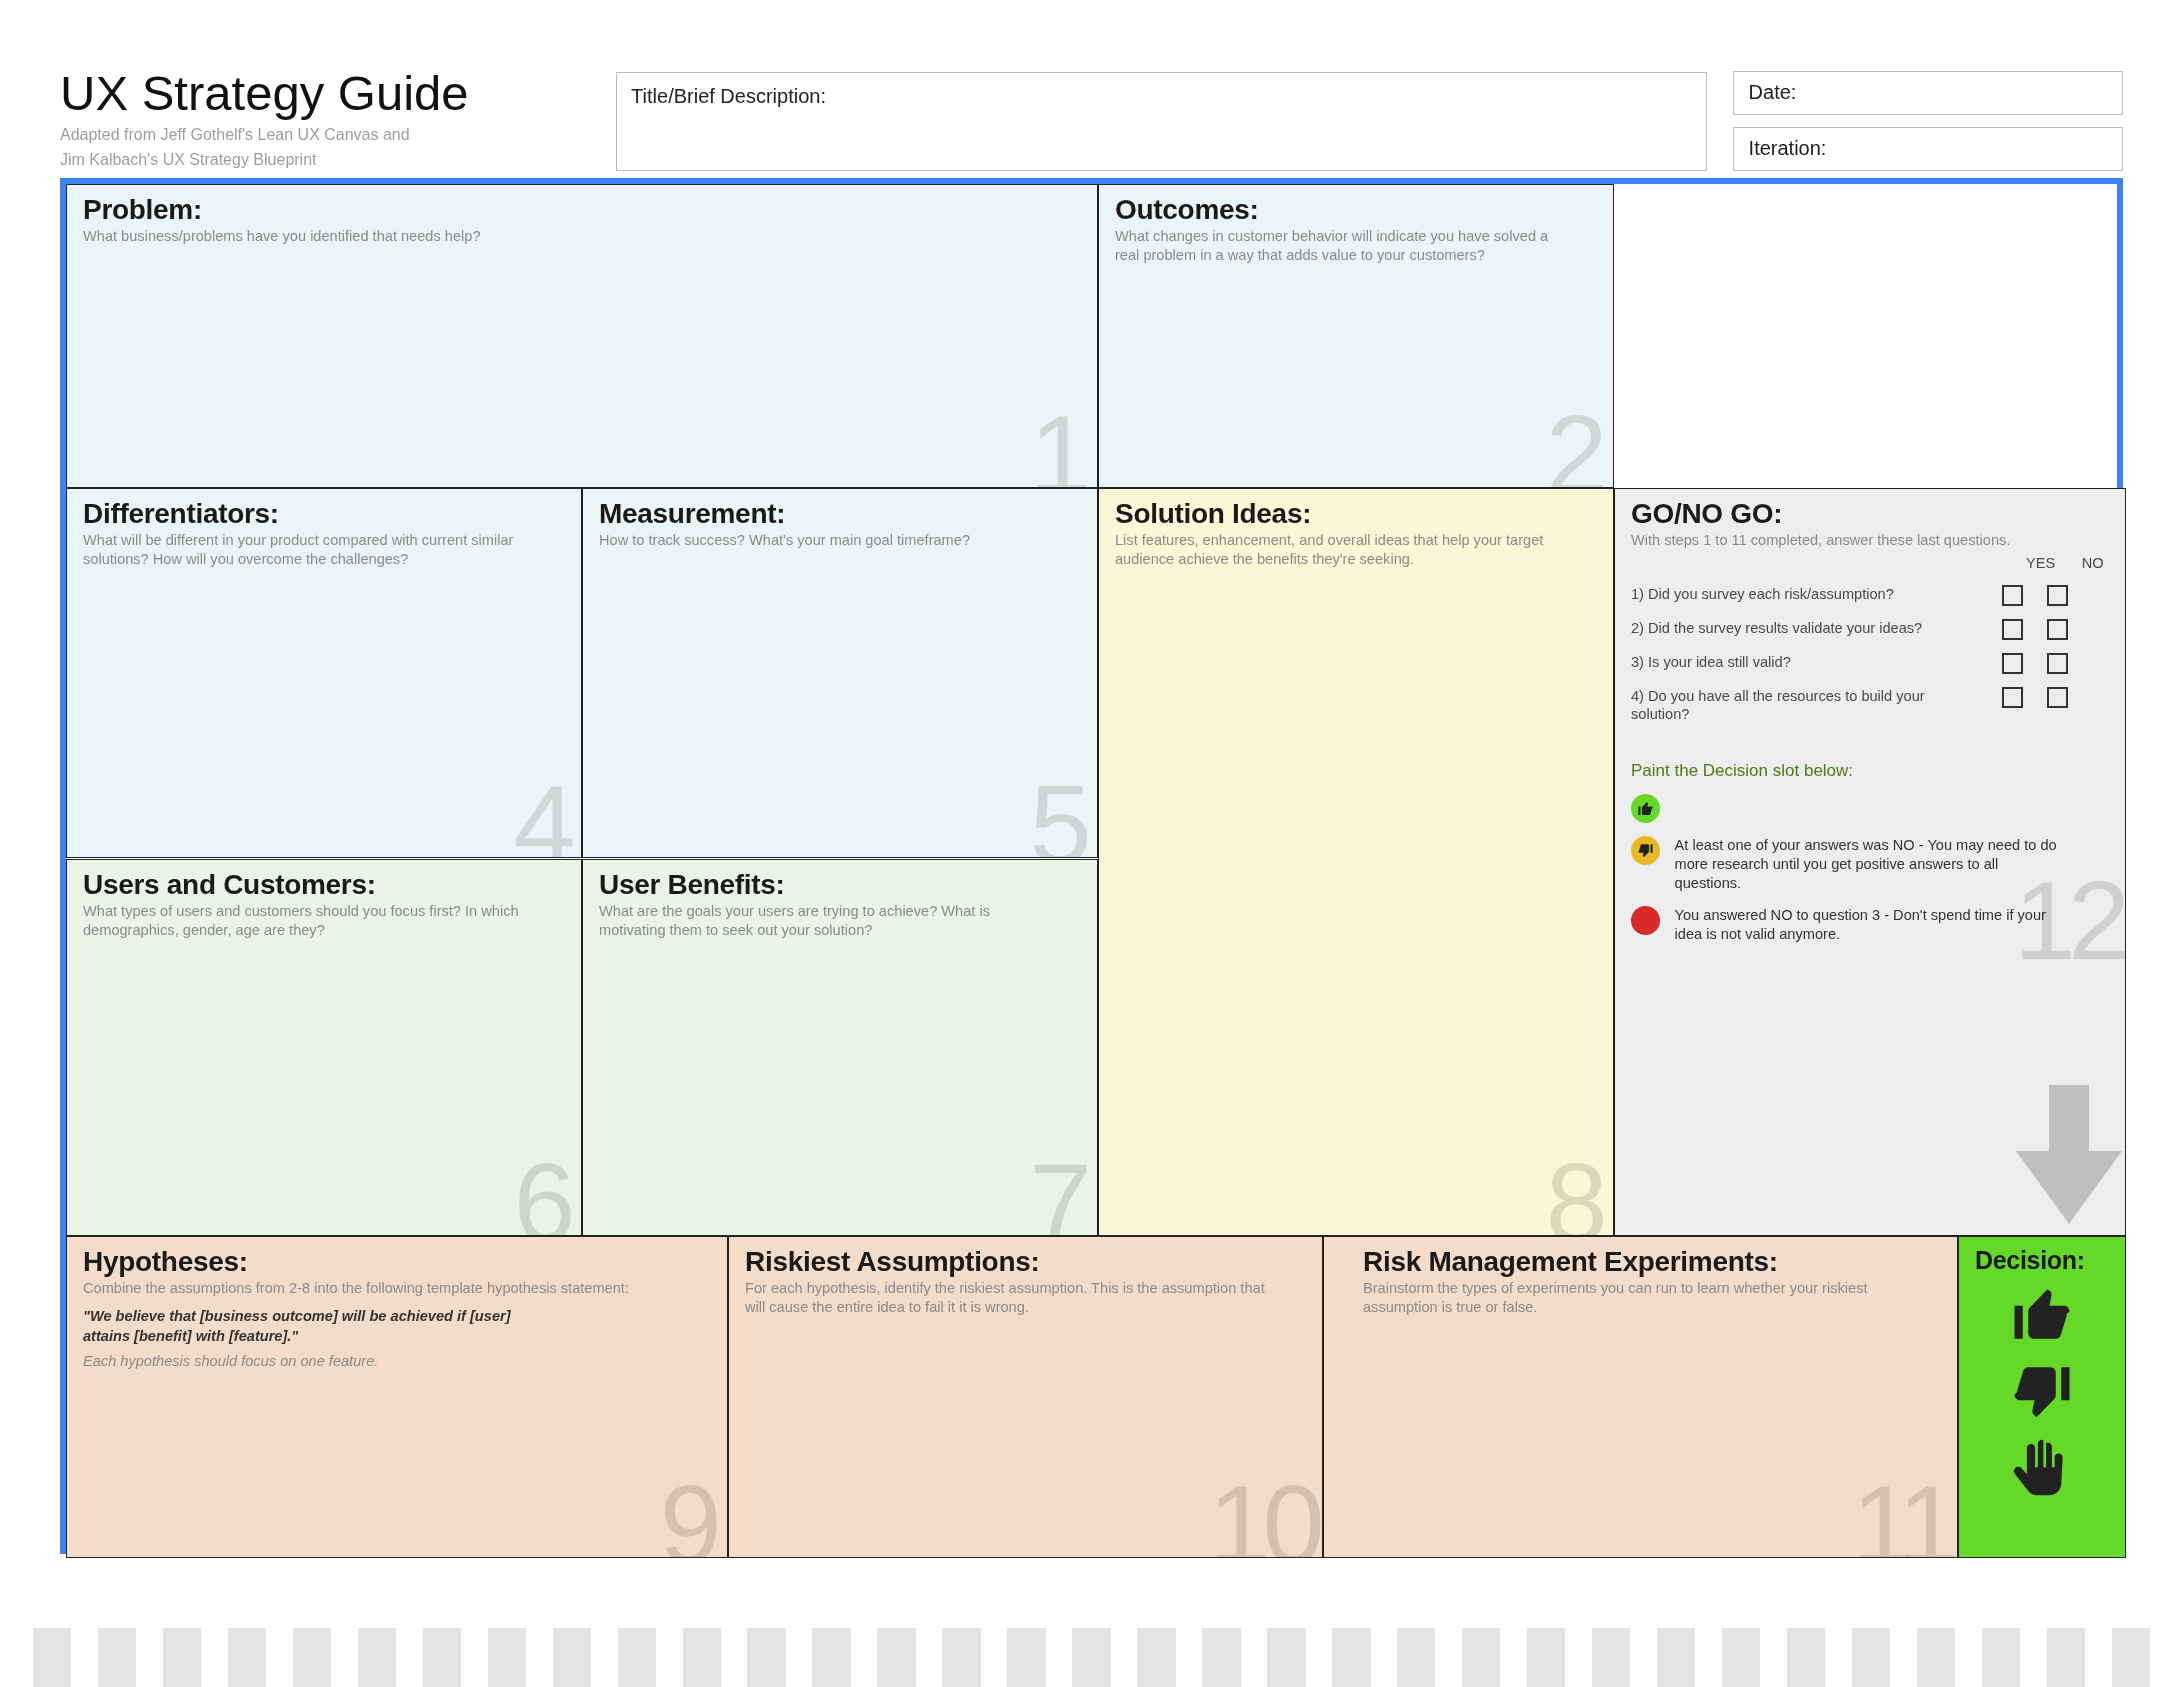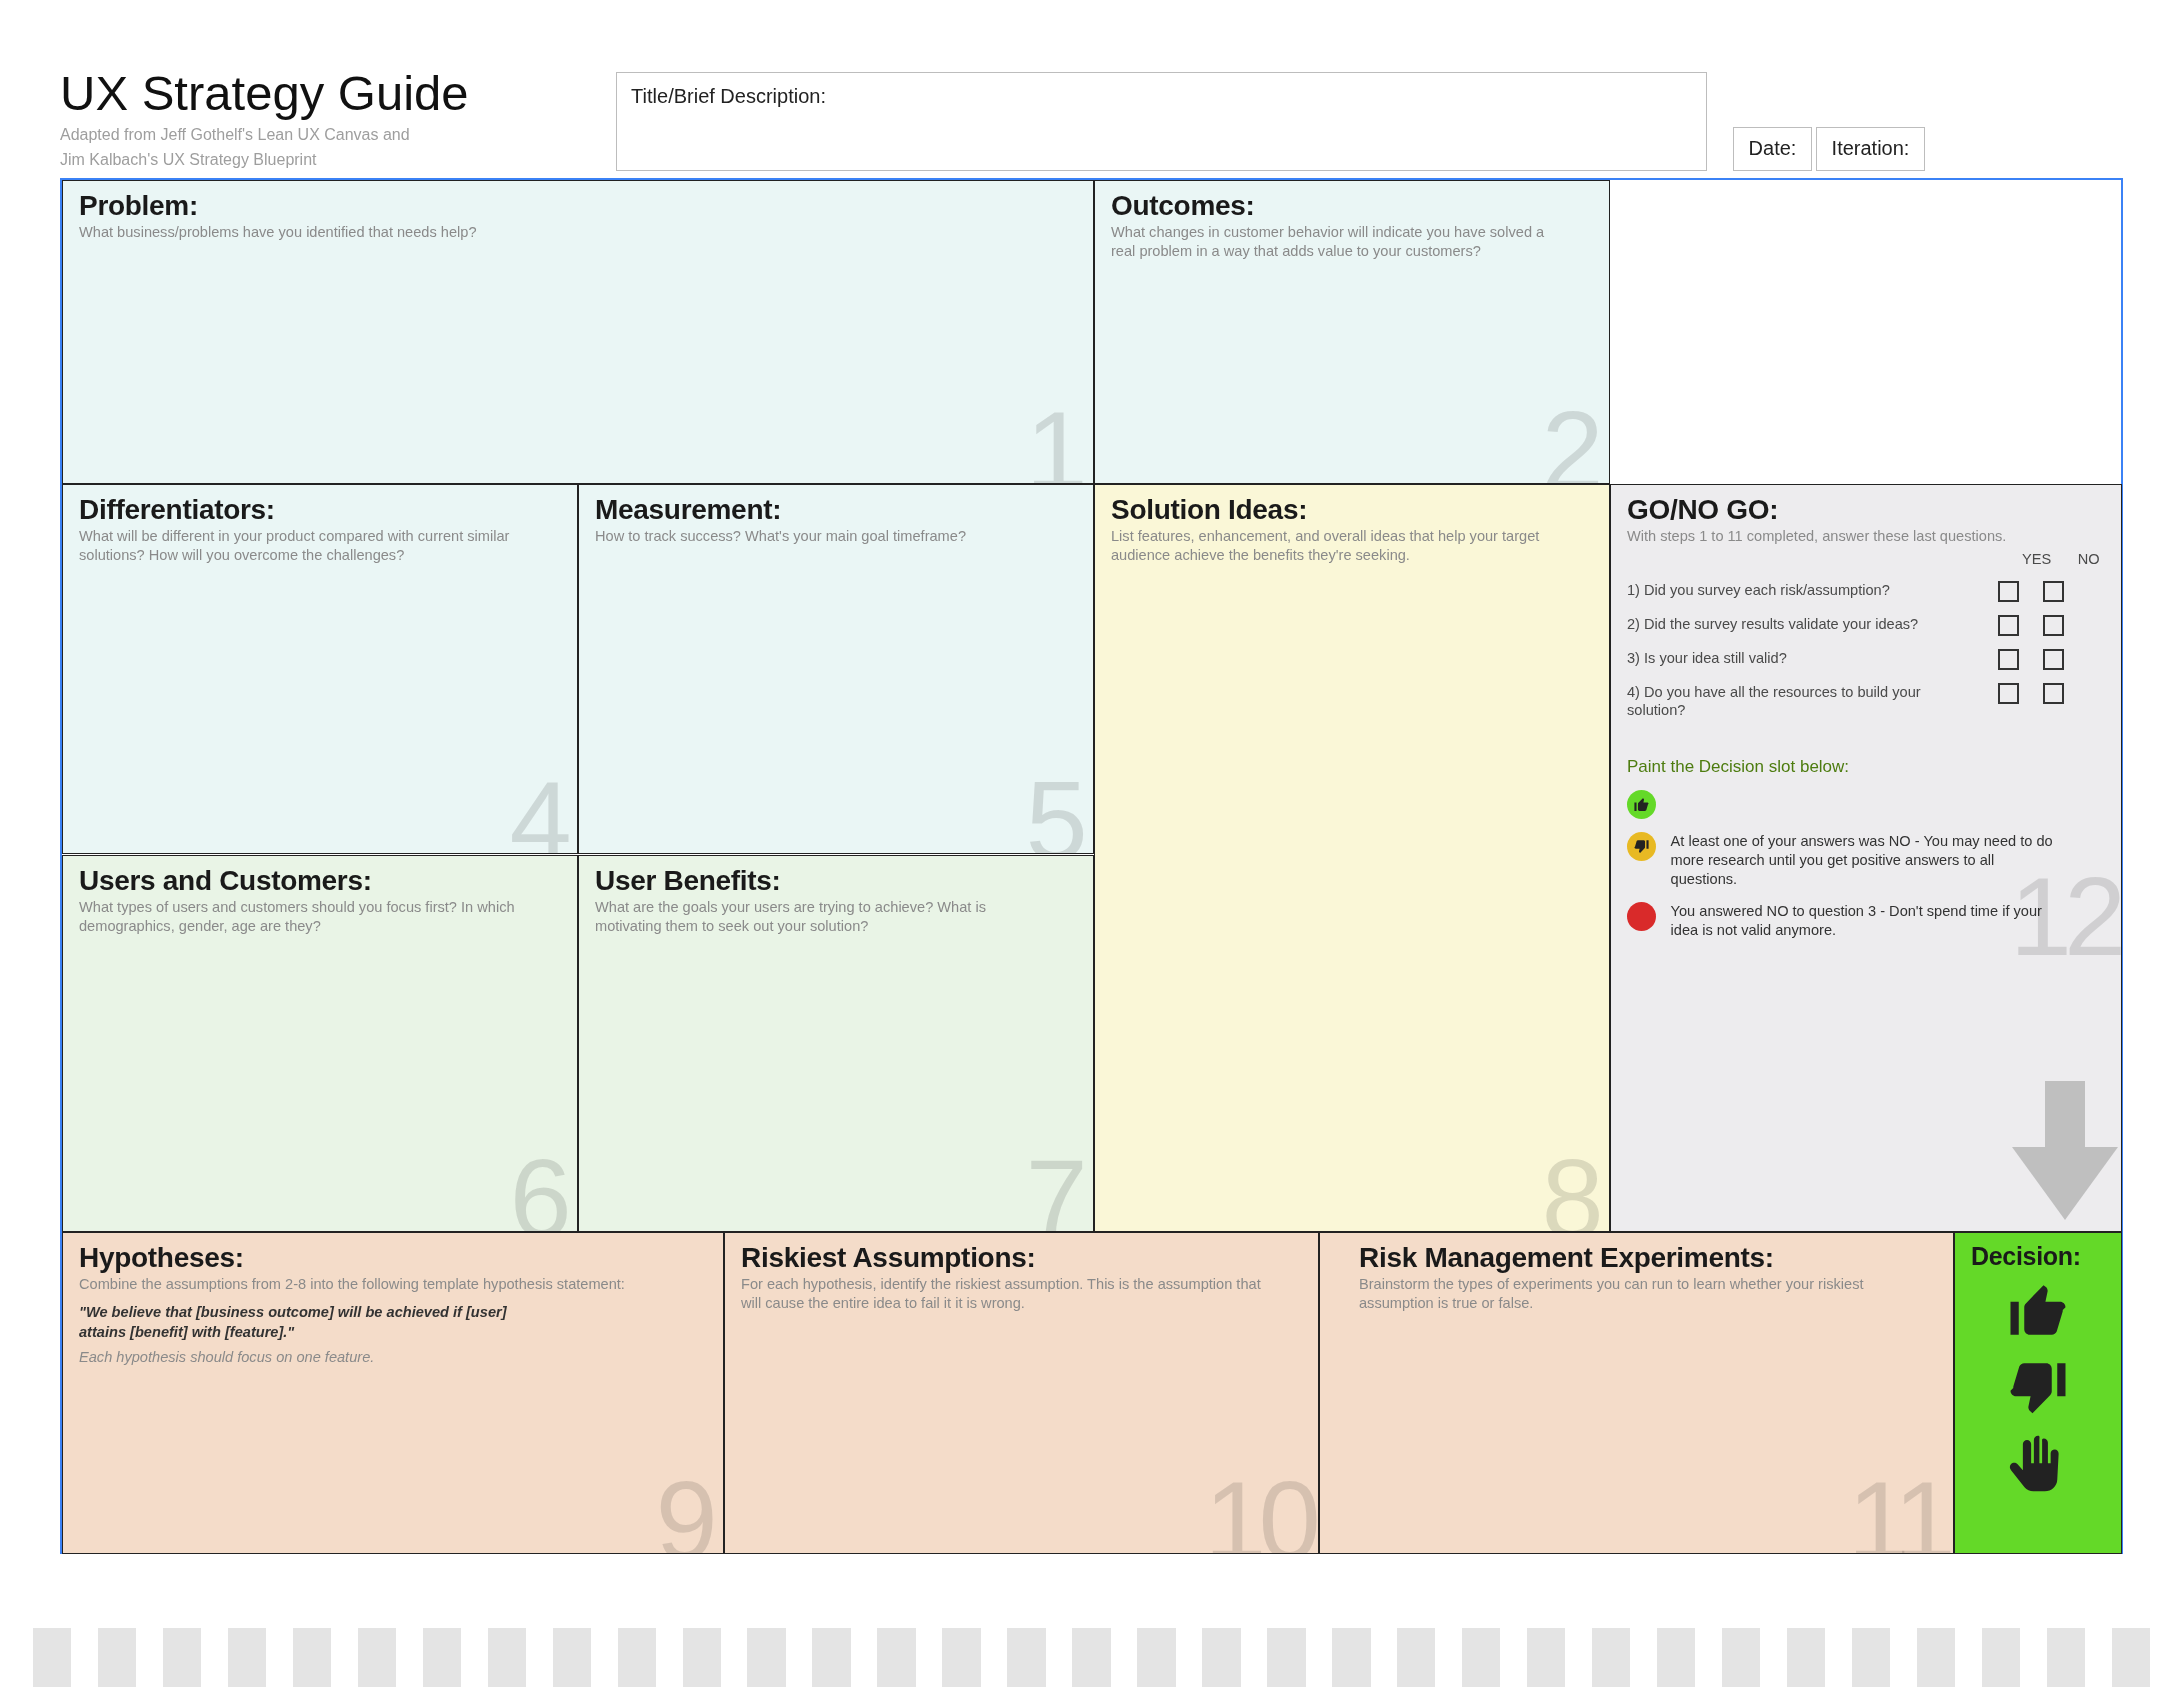--- a/index.html
+++ b/index.html
@@ -5,25 +5,25 @@
   * { box-sizing: border-box; margin: 0; padding: 0; }
   html, body { width: 2183px; height: 1687px; font-family: "Helvetica Neue", Helvetica, Arial, sans-serif; background: #fff; color: #000; }
   .page { position: relative; width: 2183px; height: 1687px; padding: 45px 60px 0 60px; }
 
   
   .hdr { display: flex; align-items: flex-end; gap: 26.5px; height: 126px; }
   .hdr-left { width: 529px; }
   .hdr-title { font-size: 49px; font-weight: 400; letter-spacing: 0px; color: #111; }
   .hdr-sub { font-size: 16px; color: #9e9e9e; line-height: 1.3; margin-top: 4px; }
   .hdr-mid { flex: 1; border: 1.3px solid #bdbdbd; height: 99px; padding: 12px 14.6px; font-size: 20px; color: #222; }
-  .hdr-right { width: 390px; display: flex; flex-direction: row; gap: 4px; }
+  .hdr-right { width: 390px; display: flex; flex-direction: column; gap: 12px; }
   .hdr-box { border: 1.3px solid #bdbdbd; height: 44px; padding: 9.3px 14.6px; font-size: 20px; color: #222; }
 
   
-  .canvas { position: relative; border: 2px solid #3b82f6; width: 100%; height: 1376px; margin-top: 6.6px; }
+  .canvas { position: relative; border: 6px solid #3b82f6; width: 100%; height: 1376px; margin-top: 6.6px; }
   .cell { position: absolute; border: 1.3px solid #222; padding: 9.3px 16px; overflow: hidden; }
   .cell-h { font-size: 28px; font-weight: 700; color: #1a1a1a; letter-spacing: -0.3px; }
   .cell-sub { font-size: 14.6px; color: #8a8a8a; line-height: 1.3; margin-top: 1.3px; max-width: 95%; }
   .num { position: absolute; right: 5.3px; bottom: -24px; font-size: 112px; font-weight: 400; color: rgba(0,0,0,0.12); pointer-events: none; line-height: 1; }
   .num.tight { letter-spacing: -8px; }
 
   
   .bg-aqua   { background: #eaf6f5; }
   .bg-green  { background: #e9f4e6; }
   .bg-yellow { background: #faf7d7; }

